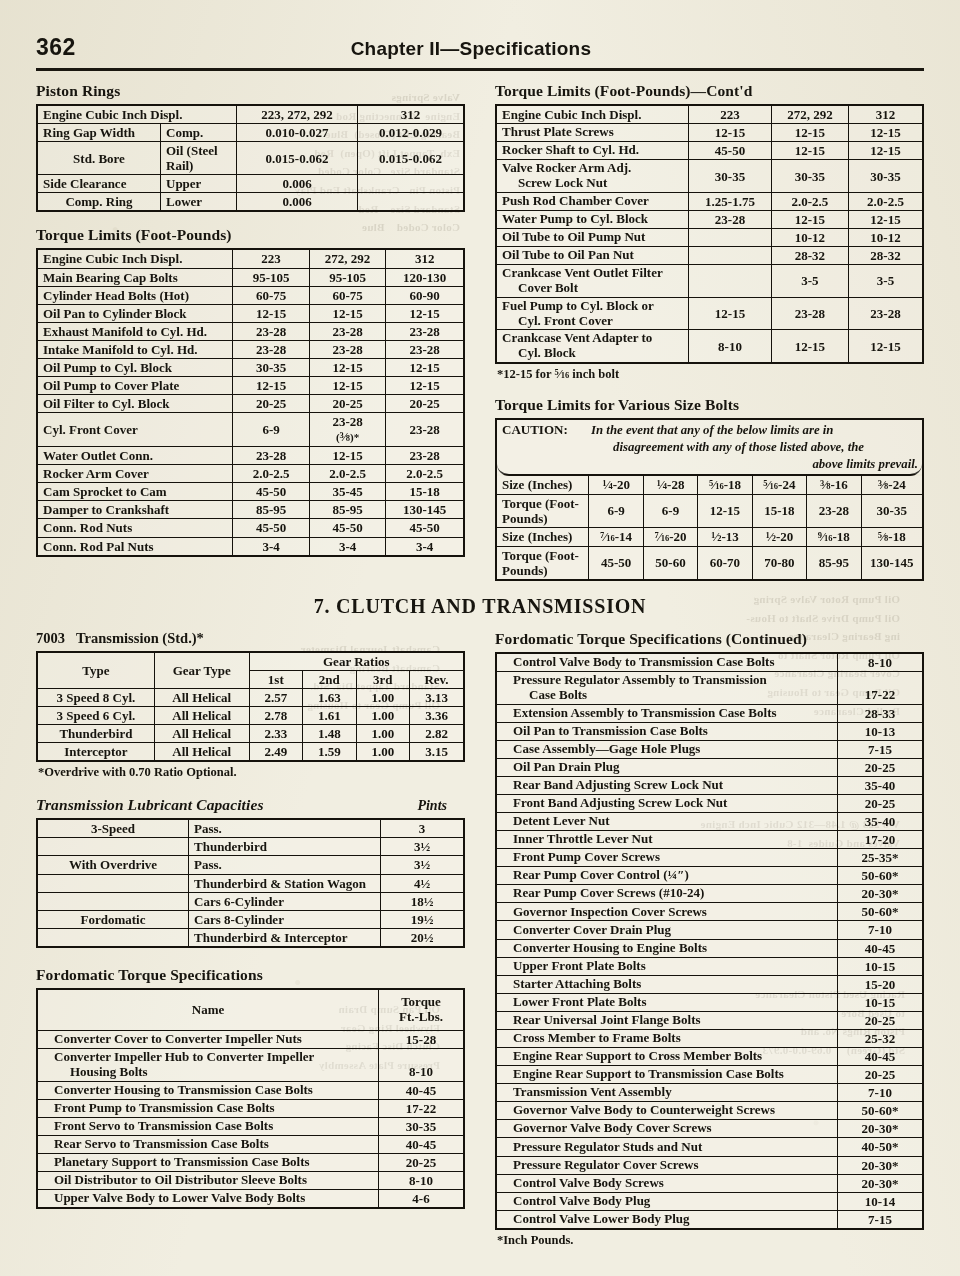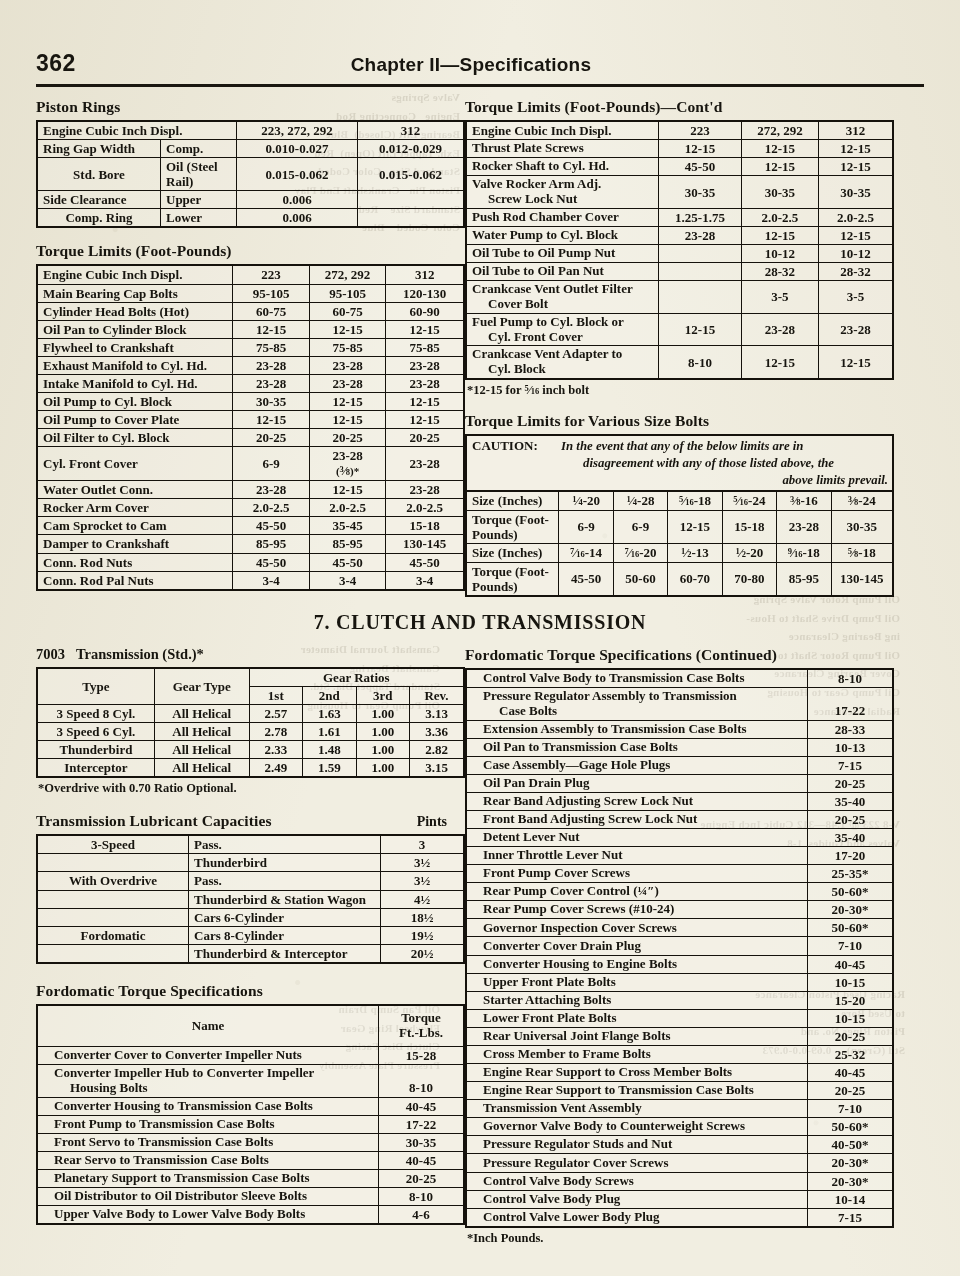--- a/index.html
+++ b/index.html
@@ -26,38 +26,38 @@
     position:absolute;inset:0;z-index:0;pointer-events:none;
     transform:scaleX(-1);
     opacity:.17;
     color:#6d6450;
     font-family:"Liberation Serif",serif;
     font-size:11px;line-height:18.6px;font-weight:bold;
     letter-spacing:.3px;
     filter:blur(.4px);
   }
   .ghost .gcol{position:absolute;white-space:pre-wrap;}
-  .page{position:relative;z-index:2;padding:16px 36px;}
+  .page{position:relative;z-index:2;padding:0 36px;}
 
   
   .hdr{display:flex;align-items:baseline;padding-top:34px;}
   .folio{font-family:"Liberation Sans",sans-serif;font-size:23px;font-weight:bold;letter-spacing:.5px;}
   .runhead{flex:1;text-align:center;font-family:"Liberation Sans",sans-serif;
            font-size:19px;font-weight:bold;letter-spacing:.2px;padding-right:58px;}
   .hrule{height:0;border-top:3px solid #1a1710;margin-top:7px;}
 
   
-  .cols{display:flex;margin-top:11px;}
+  .cols{display:flex;gap:30px;margin-top:11px;}
   .col{width:429px;}
 
   h2.sec{
     font-size:15.5px;font-weight:bold;margin:0 0 4px 0;letter-spacing:.1px;
   }
   h2.sec.tight{margin-top:14px;}
-  .sec-row{display:flex;justify-content:space-between;align-items:baseline;margin:0 0 4px 0;}
+  .sec-row{display:flex;justify-content:space-between;align-items:baseline;margin:0 0 4px 0;font-style:italic;}
   .sec-row .unit{font-size:14px;font-weight:bold;padding-right:18px;}
 
   
   table{
     border-collapse:collapse;width:100%;
     font-size:13px;font-weight:bold;
     background:rgba(255,255,255,.16);
   }
   table.bx{border:2.5px solid #15120c;}
   td,th{
@@ -72,21 +72,21 @@
   .ind{padding-left:16px;}
   .num{text-align:center;white-space:nowrap;}
   .foot{font-size:12.5px;font-weight:bold;margin:3px 0 0 2px;}
   .two-line{line-height:1.14;}
 
   
   .fr{display:inline-block;position:relative;font-size:12px;white-space:nowrap;}
   .fr sup{font-size:8.5px;vertical-align:3px;}
   .fr sub{font-size:8.5px;vertical-align:0px;}
   .fr .sl{font-size:12px;}
-  .caution-wrap{border-bottom:2.2px solid #15120c;}
+  .caution-wrap{border-bottom:2.2px solid #15120c;border-radius:12px;}
   .caution-tbl{width:100%;border-collapse:collapse;}
   .caution-tbl td{border:none;padding:2px 4px 1px 5px;}
   .cword{font-size:13px;font-weight:bold;white-space:nowrap;vertical-align:top;padding-top:3px;}
   .ctext{font-size:12.8px;font-style:italic;font-weight:bold;line-height:1.32;
          white-space:nowrap;overflow:hidden;}
   .bigtitle{
     text-align:center;font-size:20px;font-weight:bold;letter-spacing:.8px;
     margin:14px 0 12px 0;font-family:"Liberation Serif",serif;
   }
   .full-width-title{width:100%;}
@@ -197,26 +197,20 @@
               <td class="l">Cylinder Head Bolts (Hot)</td>
               <td class="num">60-75</td>
               <td class="num">60-75</td>
               <td class="num">60-90</td>
             </tr>
             <tr>
               <td class="l">Oil Pan to Cylinder Block</td>
               <td class="num">12-15</td>
               <td class="num">12-15</td>
               <td class="num">12-15</td>
-            </tr>
-            <tr>
-              <td class="l">Flywheel to Crankshaft</td>
-              <td class="num">75-85</td>
-              <td class="num">75-85</td>
-              <td class="num">75-85</td>
             </tr>
             <tr>
               <td class="l">Exhaust Manifold to Cyl. Hd.</td>
               <td class="num">23-28</td>
               <td class="num">23-28</td>
               <td class="num">23-28</td>
             </tr>
             <tr>
               <td class="l">Intake Manifold to Cyl. Hd.</td>
               <td class="num">23-28</td>
@@ -683,20 +677,24 @@
             </tr>
             <tr>
               <td class="l ind two-line">Transmission Vent Assembly</td>
               <td class="num" style="width:74px;vertical-align:bottom;">7-10</td>
             </tr>
             <tr>
               <td class="l ind two-line">Governor Valve Body to Counterweight Screws</td>
               <td class="num" style="width:74px;vertical-align:bottom;">50-60*</td>
             </tr>
             <tr>
+              <td class="l ind two-line">Governor Valve Body Cover Screws</td>
+              <td class="num" style="width:74px;vertical-align:bottom;">20-30*</td>
+            </tr>
+            <tr>
               <td class="l ind two-line">Pressure Regulator Studs and Nut</td>
               <td class="num" style="width:74px;vertical-align:bottom;">40-50*</td>
             </tr>
             <tr>
               <td class="l ind two-line">Pressure Regulator Cover Screws</td>
               <td class="num" style="width:74px;vertical-align:bottom;">20-30*</td>
             </tr>
             <tr>
               <td class="l ind two-line">Control Valve Body Screws</td>
               <td class="num" style="width:74px;vertical-align:bottom;">20-30*</td>

